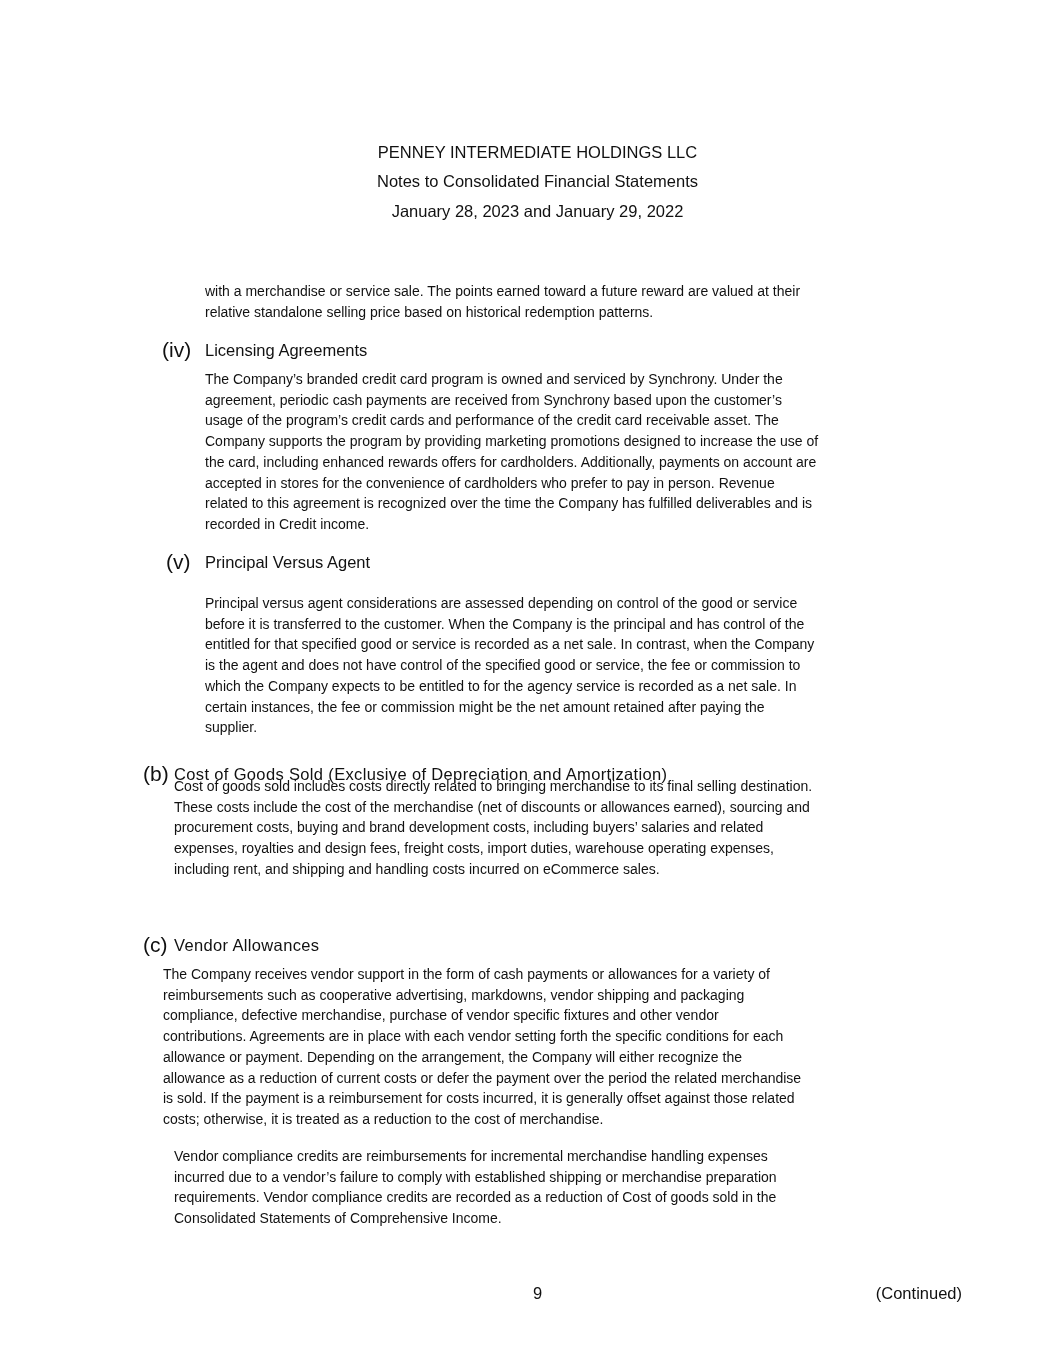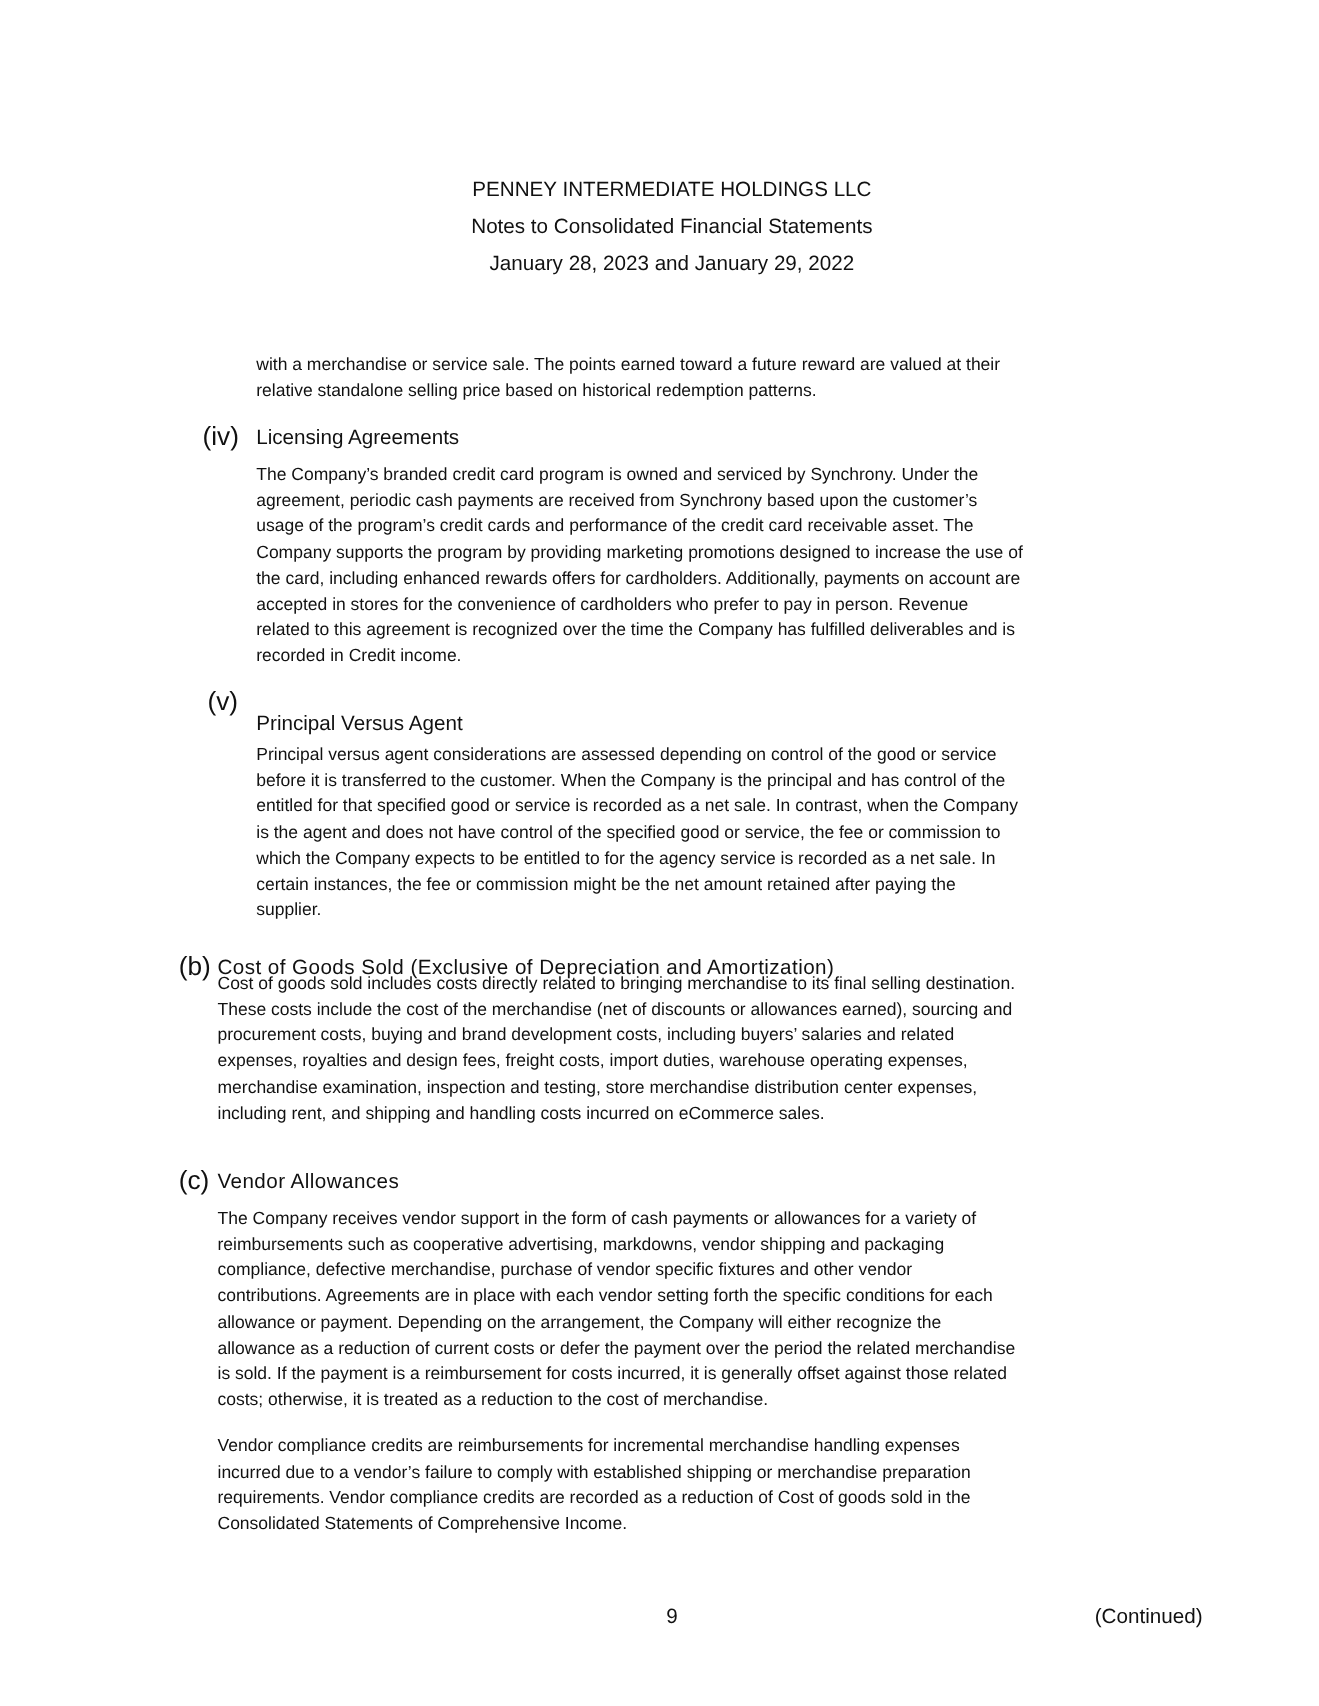--- a/index.html
+++ b/index.html
@@ -35,45 +35,44 @@
   <span class="line">agreement, periodic cash payments are received from Synchrony based upon the customer’s</span>
   <span class="line">usage of the program’s credit cards and performance of the credit card receivable asset. The</span>
   <span class="line">Company supports the program by providing marketing promotions designed to increase the use of</span>
   <span class="line">the card, including enhanced rewards offers for cardholders. Additionally, payments on account are</span>
   <span class="line">accepted in stores for the convenience of cardholders who prefer to pay in person. Revenue</span>
   <span class="line">related to this agreement is recognized over the time the Company has fulfilled deliverables and is</span>
   <span class="line">recorded in Credit income.</span>
 </div>
 
 <div class="marker" style="top:552px; left:166px;">(v)</div>
-<div class="heading" style="top:552px; left:205px;margin-top:17px;">Principal Versus Agent</div>
+<div class="heading" style="top:552px; left:205px;">Principal Versus Agent</div>
 <div class="block" style="top:581px; left:205px;margin-top:12px;">
   <span class="line">Principal versus agent considerations are assessed depending on control of the good or service</span>
   <span class="line">before it is transferred to the customer. When the Company is the principal and has control of the</span>
   <span class="line">entitled for that specified good or service is recorded as a net sale. In contrast, when the Company</span>
   <span class="line">is the agent and does not have control of the specified good or service, the fee or commission to</span>
   <span class="line">which the Company expects to be entitled to for the agency service is recorded as a net sale. In</span>
   <span class="line">certain instances, the fee or commission might be the net amount retained after paying the</span>
   <span class="line">supplier.</span>
 </div>
 
 <div class="marker" style="top:764px; left:143px;">(b)</div>
 <div class="heading spaced" style="top:764px; left:174px;">Cost of Goods Sold (Exclusive of Depreciation and Amortization)</div>
 <div class="block" style="top:776px; left:174px;">
   <span class="line">Cost of goods sold includes costs directly related to bringing merchandise to its final selling destination.</span>
   <span class="line">These costs include the cost of the merchandise (net of discounts or allowances earned), sourcing and</span>
   <span class="line">procurement costs, buying and brand development costs, including buyers’ salaries and related</span>
   <span class="line">expenses, royalties and design fees, freight costs, import duties, warehouse operating expenses,</span>
-  <span class="line">merchandise examination, inspection and testing, store merchandise distribution center expenses,</span>
   <span class="line">including rent, and shipping and handling costs incurred on eCommerce sales.</span>
 </div>
 
 <div class="marker" style="top:935px; left:143px;">(c)</div>
 <div class="heading spaced" style="top:935px; left:174px;">Vendor Allowances</div>
-<div class="block" style="top:964px; left:174px;">
+<div class="block" style="top:964px; left:163px;">
   <span class="line">The Company receives vendor support in the form of cash payments or allowances for a variety of</span>
   <span class="line">reimbursements such as cooperative advertising, markdowns, vendor shipping and packaging</span>
   <span class="line">compliance, defective merchandise, purchase of vendor specific fixtures and other vendor</span>
   <span class="line">contributions. Agreements are in place with each vendor setting forth the specific conditions for each</span>
   <span class="line">allowance or payment. Depending on the arrangement, the Company will either recognize the</span>
   <span class="line">allowance as a reduction of current costs or defer the payment over the period the related merchandise</span>
   <span class="line">is sold. If the payment is a reimbursement for costs incurred, it is generally offset against those related</span>
   <span class="line">costs; otherwise, it is treated as a reduction to the cost of merchandise.</span>
 </div>
 <div class="block" style="top:1146px; left:174px;">

